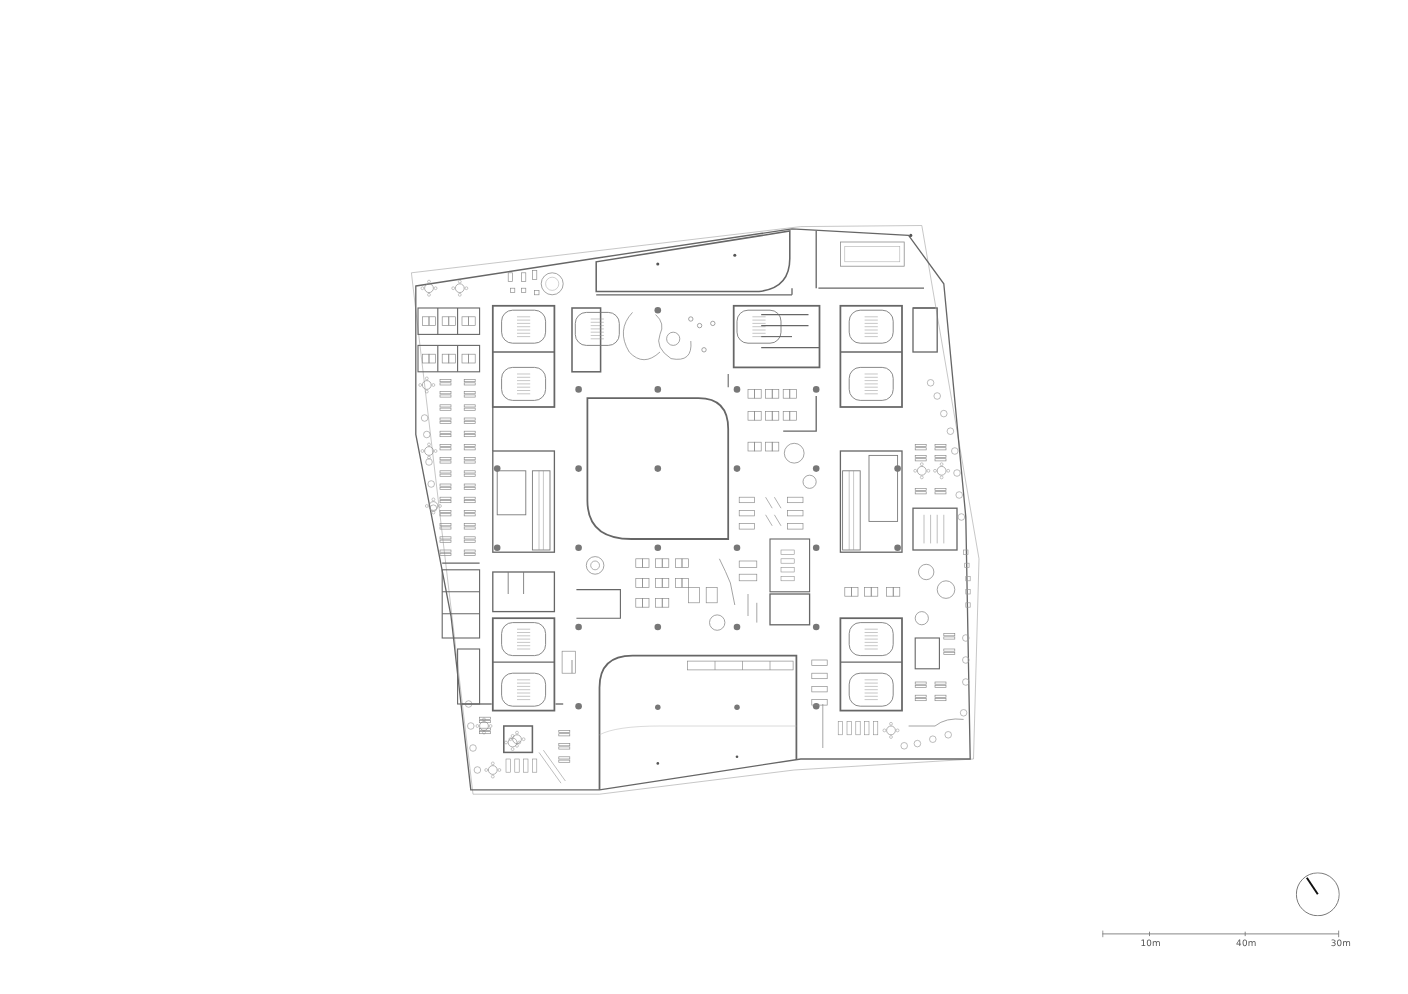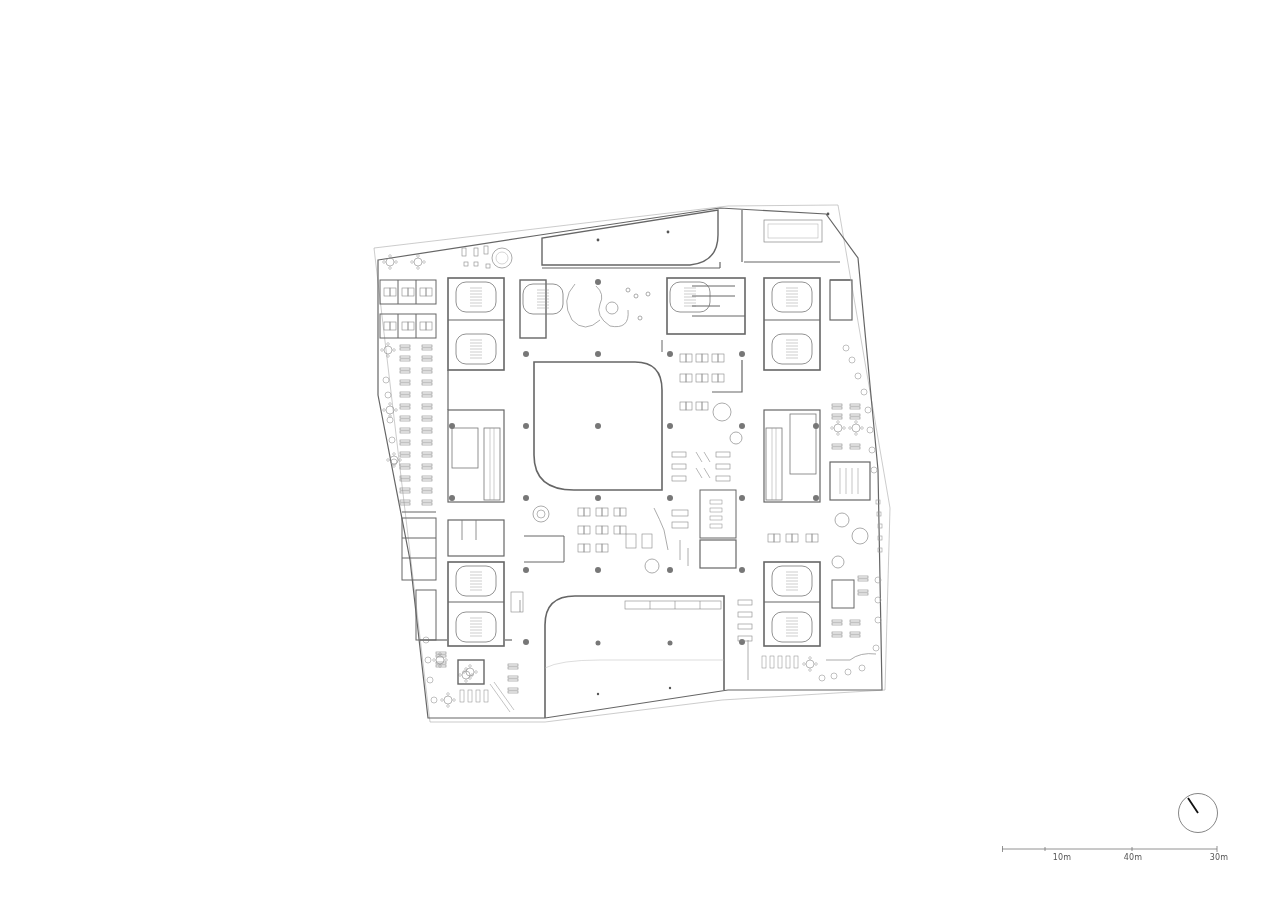--- a/index.html
+++ b/index.html
@@ -436,15 +436,15 @@
 
 <div style="position:absolute; left:1002px; top:845px; width:216px; height:30px;">
   <svg width="216" height="10" viewBox="0 0 216 10" style="position:absolute; left:0; top:0;">
     <line x1="0" y1="4" x2="215" y2="4" stroke="#777" stroke-width="0.8"></line>
     <line x1="0.5" y1="1" x2="0.5" y2="7" stroke="#777" stroke-width="0.8"></line>
     <line x1="43" y1="2" x2="43" y2="6" stroke="#777" stroke-width="0.8"></line>
     <line x1="130" y1="2" x2="130" y2="6" stroke="#777" stroke-width="0.8"></line>
     <line x1="215" y1="1" x2="215" y2="7" stroke="#777" stroke-width="0.8"></line>
   </svg>
 </div>
-<span class="scalebar-label" style="left:1046px; top:853px;margin-left:16px;">10m</span>
+<span class="scalebar-label" style="left:1046px; top:853px;">10m</span>
 <span class="scalebar-label" style="left:1133px; top:853px;">40m</span>
 <span class="scalebar-label" style="left:1219px; top:853px;">30m</span>
 
 </body></html>

